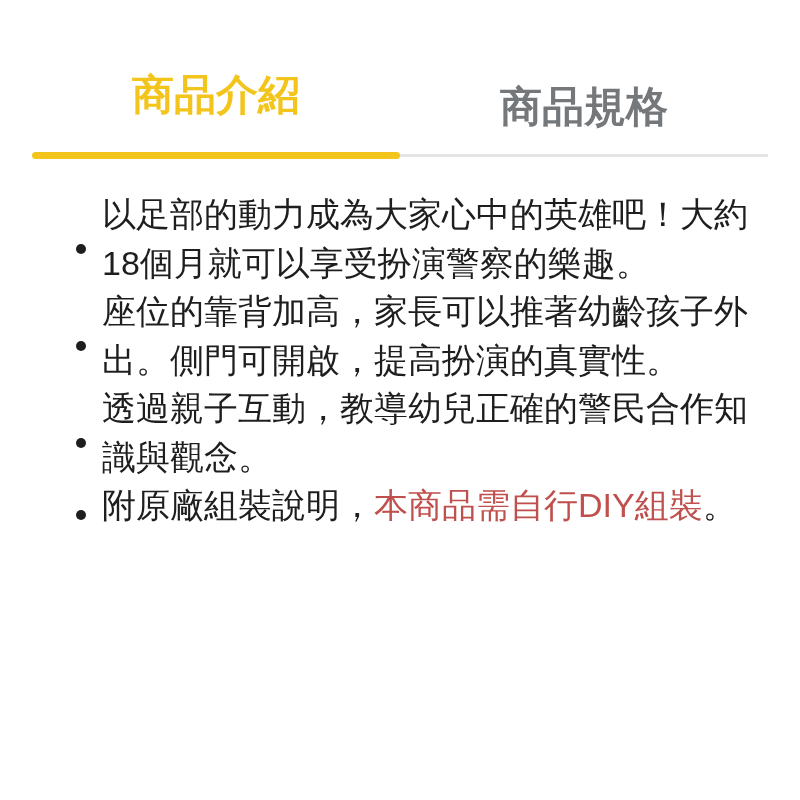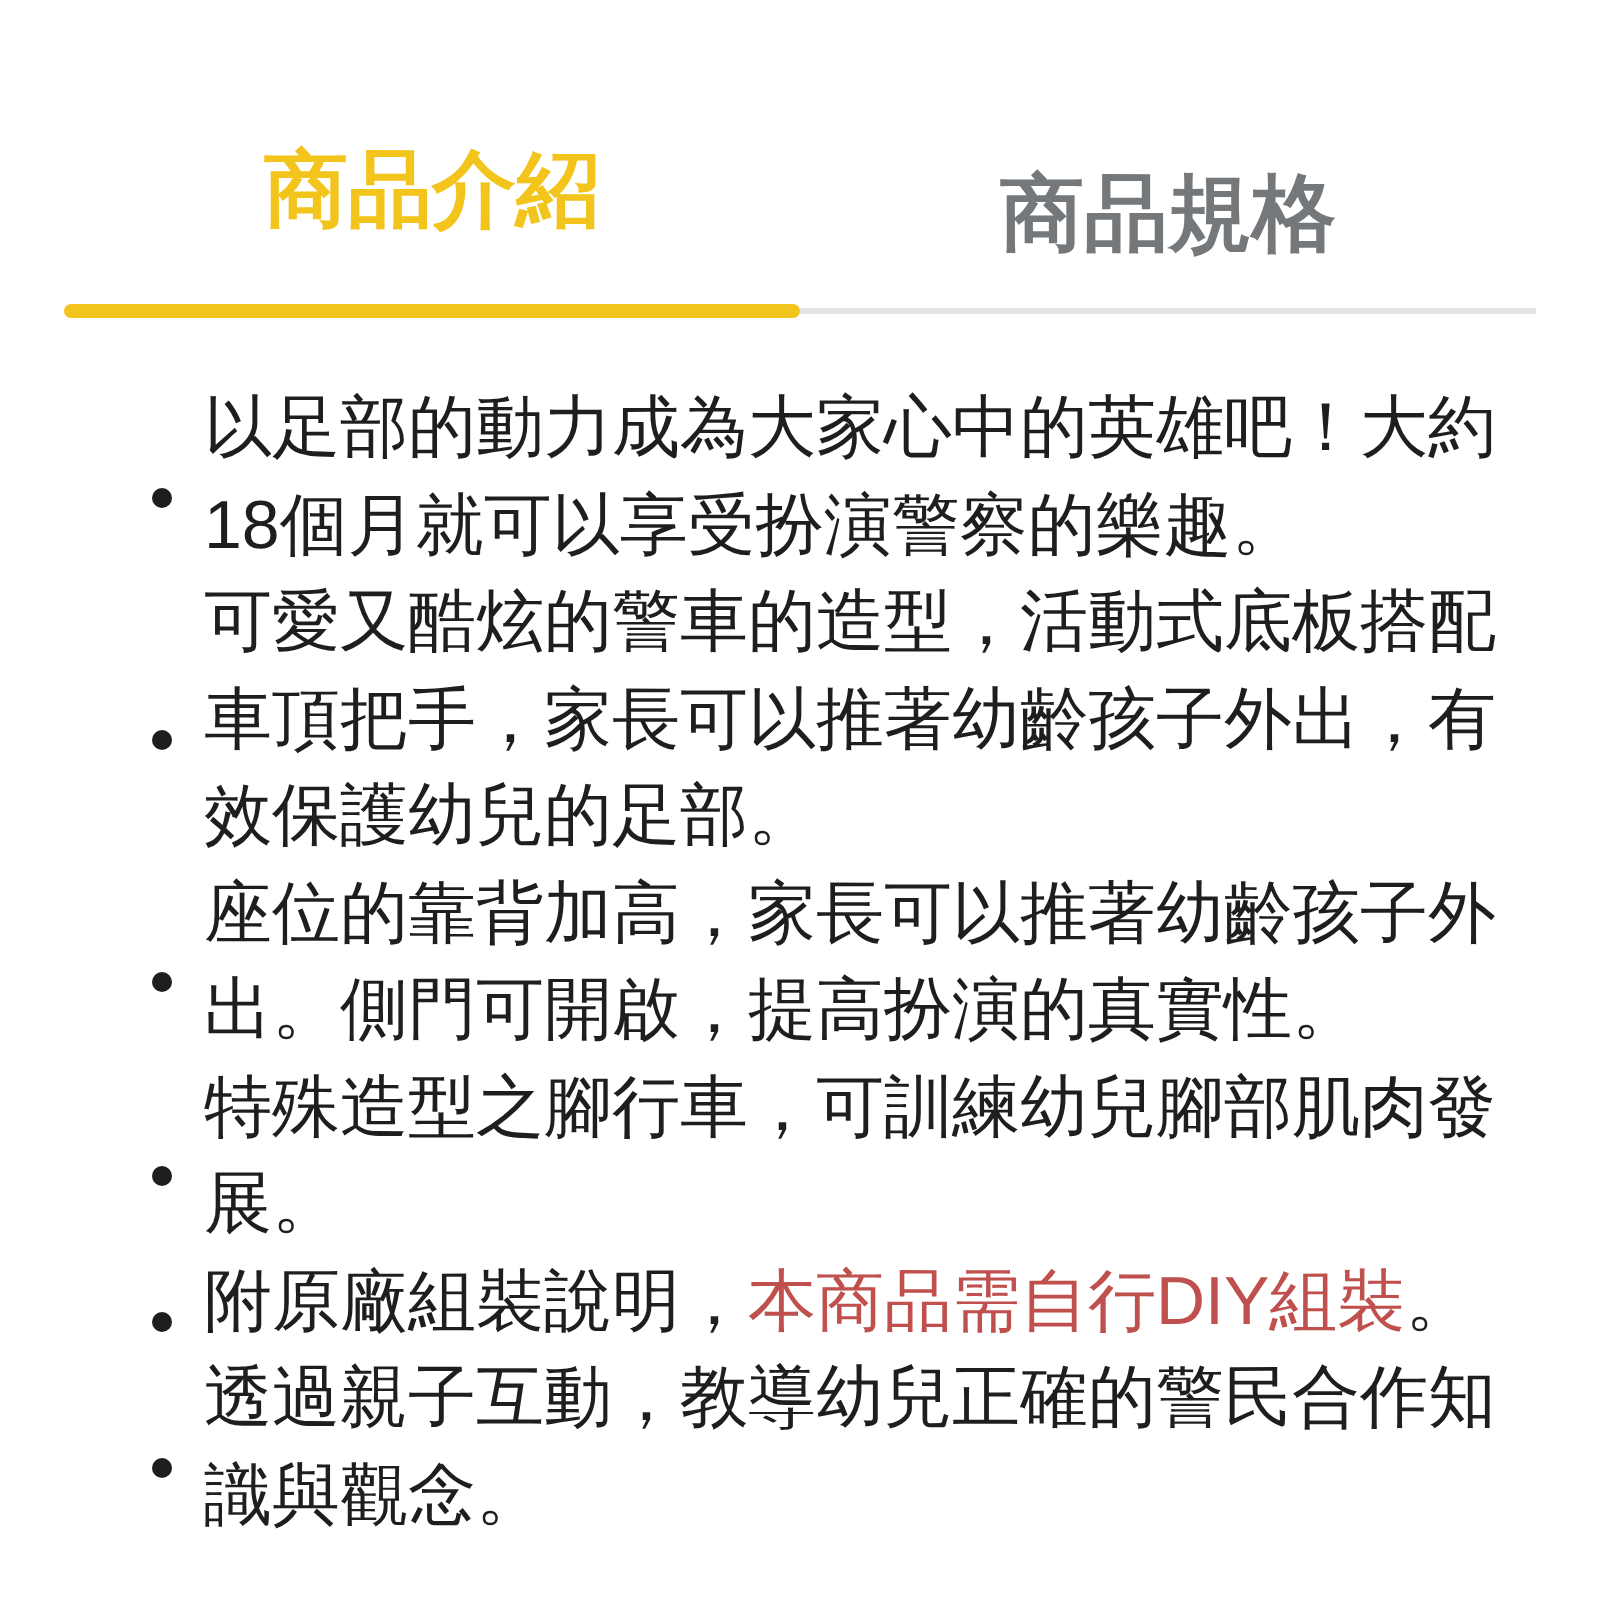--- a/index.html
+++ b/index.html
@@ -99,33 +99,25 @@
     <div class="seg-inactive"></div>
   </div>
 
   <ul class="bullet-list">
     <li class="bullet-item">
       <span class="dot"></span>
       <span class="item-text"><span>以足部的動力成為大家心中的英雄吧！大約18個月就可以享受扮演警察的樂趣。</span></span>
     </li>
     <li class="bullet-item">
       <span class="dot"></span>
-      <span class="item-text"><span>可愛又酷炫的警車的造型，活動式底板搭配車頂把手，家長可以推著幼齡孩子外出，有效保護幼兒的足部。</span></span>
-    </li>
-    <li class="bullet-item">
-      <span class="dot"></span>
       <span class="item-text"><span>座位的靠背加高，家長可以推著幼齡孩子外出。側門可開啟，提高扮演的真實性。</span></span>
     </li>
     <li class="bullet-item">
       <span class="dot"></span>
-      <span class="item-text"><span>特殊造型之腳行車，可訓練幼兒腳部肌肉發展。</span></span>
+      <span class="item-text"><span>透過親子互動，教導幼兒正確的警民合作知識與觀念。</span></span>
     </li>
     <li class="bullet-item">
       <span class="dot"></span>
       <span class="item-text"><span>附原廠組裝說明，</span><span class="highlight">本商品需自行DIY組裝</span><span>。</span></span>
-    </li>
-    <li class="bullet-item">
-      <span class="dot"></span>
-      <span class="item-text"><span>透過親子互動，教導幼兒正確的警民合作知識與觀念。</span></span>
     </li>
   </ul>
 
 </div>
 
 </body></html>

